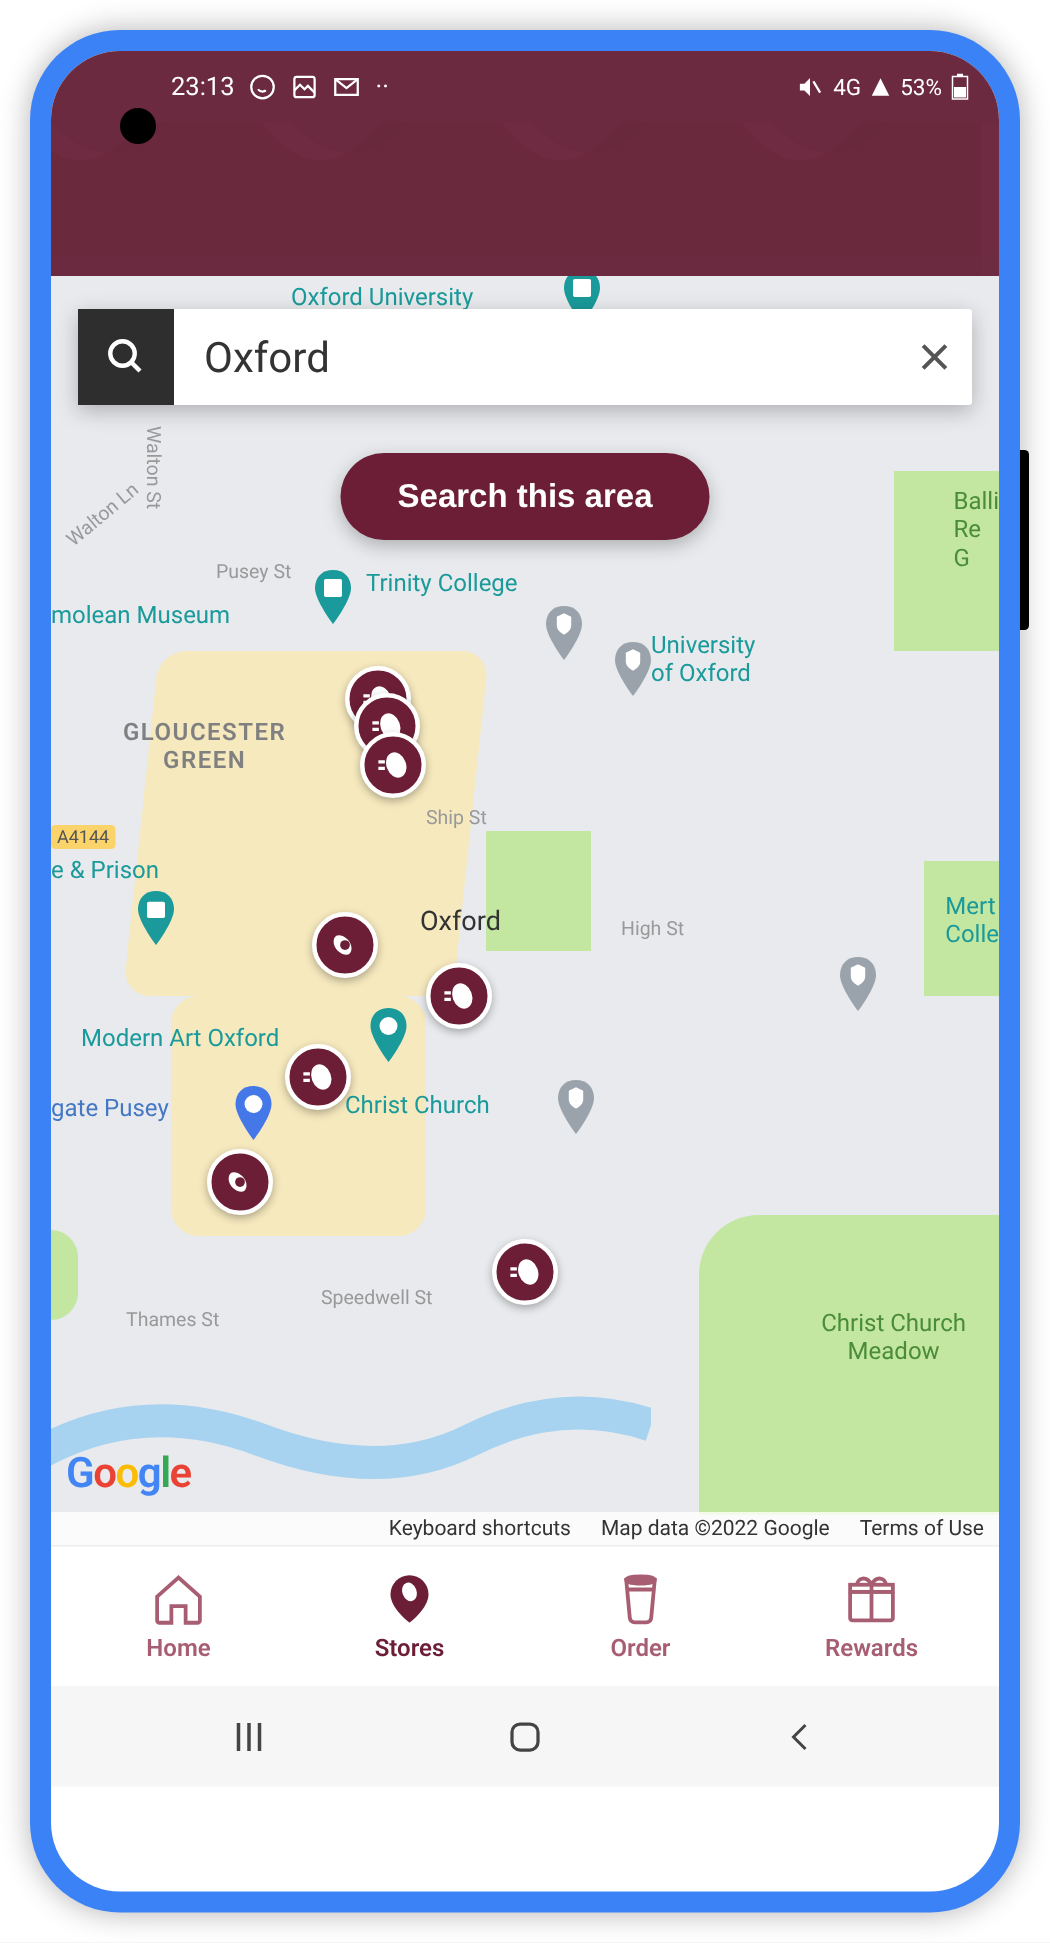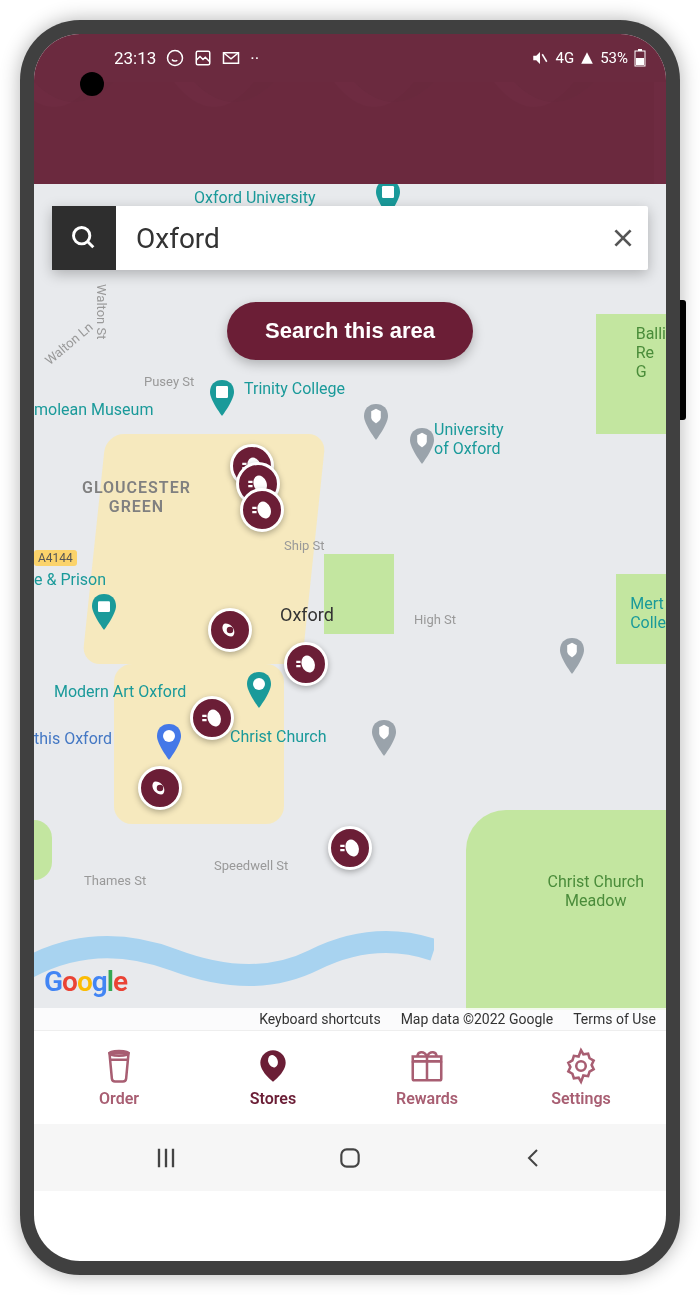--- a/index.html
+++ b/index.html
@@ -8,21 +8,21 @@
     background: #fff;
     width: 700px;
     height: 1295px;
     display: flex;
     align-items: center;
     justify-content: center;
   }
   .phone-frame {
     width: 660px;
     height: 1255px;
-    background: #404040;
+    background: #3b82f6;
     border-radius: 60px;
     padding: 14px;
     position: relative;
     box-shadow: 0 0 20px rgba(0,0,0,0.3);
   }
   .phone-screen {
     width: 100%;
     height: 100%;
     background: #fff;
     border-radius: 46px;
@@ -341,21 +341,21 @@
 
       <div class="map-label teal" style="top:4px; left:160px;">Oxford University</div>
       <div class="map-label teal" style="top:195px; left:210px;">Trinity College</div>
       <div class="map-label teal" style="top:236px; left:400px; white-space:pre; text-align:left;">University
 of Oxford</div>
       <div class="map-label teal" style="top:216px; left:0px;">molean Museum</div>
       <div class="map-label area" style="top:294px; left:48px; white-space:pre; text-align:center;">GLOUCESTER
 GREEN</div>
       <div class="map-label teal" style="top:386px; left:0px;">e &amp; Prison</div>
       <div class="map-label teal" style="top:498px; left:20px;">Modern Art Oxford</div>
-      <div class="map-label blue" style="top:545px; left:0px;">this Oxford</div>
+      <div class="map-label blue" style="top:545px; left:0px;">gate Pusey</div>
       <div class="map-label" style="top:420px; left:246px; font-size:18px; color:#333;">Oxford</div>
       <div class="map-label teal" style="top:543px; left:196px;">Christ Church</div>
       <div class="map-label" style="top:688px; right:22px; color:#4a8c3a; text-align:center; white-space:pre;">Christ Church
 Meadow</div>
       <div class="map-label teal" style="top:410px; right:0; white-space:pre;">Mert
 Colle</div>
       <div class="map-label" style="top:140px; right:0; color:#4a8c3a; white-space:pre;">Balli
 Re
 G</div>
 
@@ -477,49 +477,48 @@
         <span>Keyboard shortcuts</span>
         <span>Map data ©2022 Google</span>
         <span>Terms of Use</span>
       </div>
     </div>
 
 
     <div class="bottom-nav">
       <div class="nav-item">
         <svg viewBox="0 0 24 24" fill="none" stroke="currentColor" stroke-width="1.6">
-            <path d="M6 4h12l-1.5 16a2 2 0 01-2 1.8h-5a2 2 0 01-2-1.8L6 4z"></path>
-            <path d="M6 8h12"></path>
-            <ellipse cx="12" cy="4" rx="6" ry="1.5"></ellipse>
-          </svg>
-        <span class="nav-label">Order</span>
+            <path d="M3 11l9-8 9 8v10a1 1 0 01-1 1h-5v-7h-6v7H4a1 1 0 01-1-1V11z"></path>
+          </svg>
+        <span class="nav-label">Home</span>
       </div>
       <div class="nav-item active">
         <svg viewBox="0 0 24 24" fill="currentColor">
             <path d="M12 2C7.6 2 4 5.6 4 10c0 6 8 12 8 12s8-6 8-12c0-4.4-3.6-8-8-8z"></path>
             <ellipse cx="12" cy="9" rx="3" ry="4" fill="#fff" transform="rotate(-20 12 9)"></ellipse>
           </svg>
         <span class="nav-label">Stores</span>
+      </div>
+      <div class="nav-item">
+        <svg viewBox="0 0 24 24" fill="none" stroke="currentColor" stroke-width="1.6">
+            <path d="M6 4h12l-1.5 16a2 2 0 01-2 1.8h-5a2 2 0 01-2-1.8L6 4z"></path>
+            <path d="M6 8h12"></path>
+            <ellipse cx="12" cy="4" rx="6" ry="1.5"></ellipse>
+          </svg>
+        <span class="nav-label">Order</span>
       </div>
       <div class="nav-item">
         <svg viewBox="0 0 24 24" fill="none" stroke="currentColor" stroke-width="1.6">
             <rect x="3" y="9" width="18" height="12" rx="1"></rect>
             <rect x="3" y="6" width="18" height="3"></rect>
             <line x1="12" y1="6" x2="12" y2="21"></line>
             <path d="M12 6c-2-4-6-3-6 0M12 6c2-4 6-3 6 0"></path>
           </svg>
         <span class="nav-label">Rewards</span>
       </div>
-      <div class="nav-item">
-        <svg viewBox="0 0 24 24" fill="none" stroke="currentColor" stroke-width="1.6">
-            <circle cx="12" cy="12" r="3"></circle>
-            <path d="M12 2l1.5 2.6 3-0.4 0.9 2.9 2.6 1.5-1.3 2.7 1.3 2.7-2.6 1.5-0.9 2.9-3-0.4L12 22l-1.5-2.6-3 0.4-0.9-2.9L4 15.4l1.3-2.7L4 10l2.6-1.5 0.9-2.9 3 0.4L12 2z"></path>
-          </svg>
-        <span class="nav-label">Settings</span>
-      </div>
     </div>
 
     <div class="android-nav">
       <div class="android-nav-btn">
         <svg width="28" height="28" viewBox="0 0 24 24" stroke="#444" stroke-width="2">
             <line x1="6" y1="4" x2="6" y2="20"></line>
             <line x1="12" y1="4" x2="12" y2="20"></line>
             <line x1="18" y1="4" x2="18" y2="20"></line>
           </svg>
       </div>

